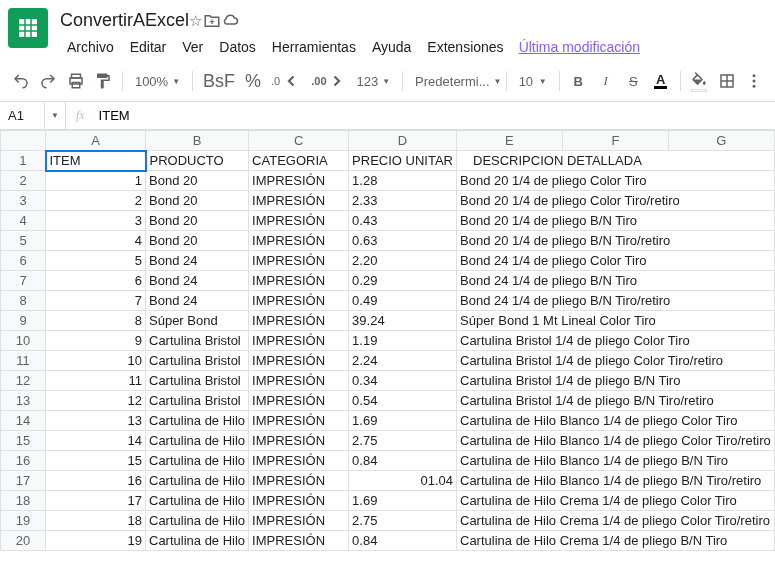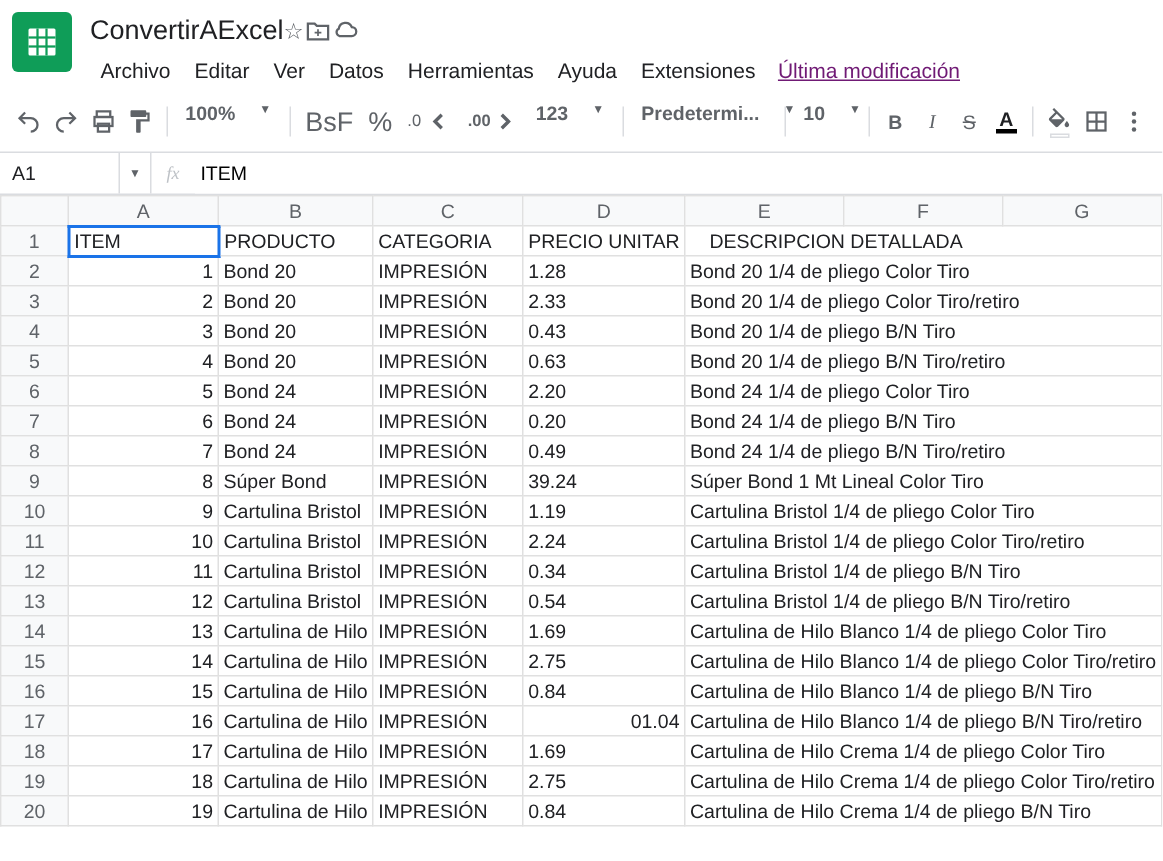--- a/index.html
+++ b/index.html
@@ -8,35 +8,35 @@
   .header { padding: 8px 8px 0 8px; display: flex; align-items: flex-start; }
   .logo { width: 40px; height: 40px; background: #0f9d58; border-radius: 4px; display: flex; align-items: center; justify-content: center; margin-right: 12px; flex-shrink: 0; }
   .logo svg { width: 24px; height: 24px; }
   .header-main { flex: 1; }
   .title-row { display: flex; align-items: center; padding: 2px 0; }
   .doc-title { font-size: 18px; color: #202124; }
   .title-icon { color: #5f6368; cursor: pointer; font-size: 15px; }
   .title-icon svg { width: 18px; height: 18px; display: block; }
   .menu-bar { display: flex; gap: 2px; padding: 2px 0 4px 0; }
   .menu-item { padding: 4px 7px; font-size: 14px; color: #202124; cursor: pointer; border-radius: 4px; }
-  .last-edit { color: #701a75; text-decoration: underline; font-size: 14px; padding: 4px 0 4px 6px; }
+  .last-edit { color: #8b5cf6; text-decoration: underline; font-size: 14px; padding: 4px 0 4px 6px; }
   
   .toolbar { display: flex; align-items: center; padding: 4px 8px 6px 8px; border-bottom: 1px solid #dadce0; gap: 2px; }
   .tb-btn { width: 28px; height: 28px; display: flex; align-items: center; justify-content: center; border-radius: 4px; cursor: pointer; color: #5f6368; }
   .tb-btn svg { width: 18px; height: 18px; }
   .tb-sep { width: 1px; height: 20px; background: #dadce0; margin: 0 4px; }
-  .tb-select { height: 26px; display: flex; align-items: flex-start; padding: 0 6px; cursor: pointer; color: #5f6368; font-size: 13px; border-radius: 4px; gap: 16px; font-weight: bold; }
+  .tb-select { height: 26px; display: flex; align-items: center; padding: 0 6px; cursor: pointer; color: #5f6368; font-size: 13px; border-radius: 4px; gap: 4px; }
   .tb-text { color: #5f6368; font-size: 18px; padding: 0 4px; }
   .caret { font-size: 8px; color: #5f6368; }
   .underline-a { border-bottom: 3px solid #000; padding: 0 2px; font-weight: bold; color: #202124; line-height: 1; }
   .fill-color { position: relative; }
   .fill-underline { position: absolute; bottom: 3px; left: 5px; right: 5px; height: 3px; background: #fff; border: 1px solid #dadce0; }
   
   .name-fx-row { display: flex; align-items: center; border-bottom: 1px solid #dadce0; height: 28px; }
-  .name-box { width: 80px; padding: 0 8px; font-size: 13px; color: #202124; border-right: 1px solid #dadce0; height: 100%; display: flex; align-items: center; }
+  .name-box { width: 45px; padding: 0 8px; font-size: 13px; color: #202124; border-right: 1px solid #dadce0; height: 100%; display: flex; align-items: center; }
   .name-caret { font-size: 8px; color: #5f6368; padding: 0 6px; border-right: 1px solid #dadce0; height: 100%; display: flex; align-items: center; }
   .fx-label { font-style: italic; color: #bdc1c6; font-family: serif; padding: 0 10px; font-size: 12px; }
   .fx-input { flex: 1; border: none; outline: none; font-size: 13px; height: 100%; padding: 0 4px; }
   
   .grid-wrap { overflow: auto; height: calc(574px - 138px); }
   .grid { border-collapse: collapse; table-layout: fixed; }
   .grid th, .grid td { border: 1px solid #e0e0e0; height: 20px; font-size: 13px; padding: 0 3px; white-space: nowrap; overflow: hidden; }
   .col-header, .row-header, .corner { background: #f8f9fa; color: #5f6368; text-align: center; font-weight: normal; }
   .corner { width: 45px; }
   .col-A { width: 100px; }
@@ -255,21 +255,21 @@
           <td class="cell-text col-B">Bond 24</td>
           <td class="cell-text col-C">IMPRESIÓN</td>
           <td class="cell-text col-D">2.20</td>
           <td class="cell-text span-cell" colspan="3">Bond 24 1/4 de pliego Color Tiro</td>
         </tr>
         <tr>
           <th class="row-header">7</th>
           <td class="cell-num col-A">6</td>
           <td class="cell-text col-B">Bond 24</td>
           <td class="cell-text col-C">IMPRESIÓN</td>
-          <td class="cell-text col-D">0.20</td>
+          <td class="cell-text col-D">0.29</td>
           <td class="cell-text span-cell" colspan="3">Bond 24 1/4 de pliego B/N Tiro</td>
         </tr>
         <tr>
           <th class="row-header">8</th>
           <td class="cell-num col-A">7</td>
           <td class="cell-text col-B">Bond 24</td>
           <td class="cell-text col-C">IMPRESIÓN</td>
           <td class="cell-text col-D">0.49</td>
           <td class="cell-text span-cell" colspan="3">Bond 24 1/4 de pliego B/N Tiro/retiro</td>
         </tr>

